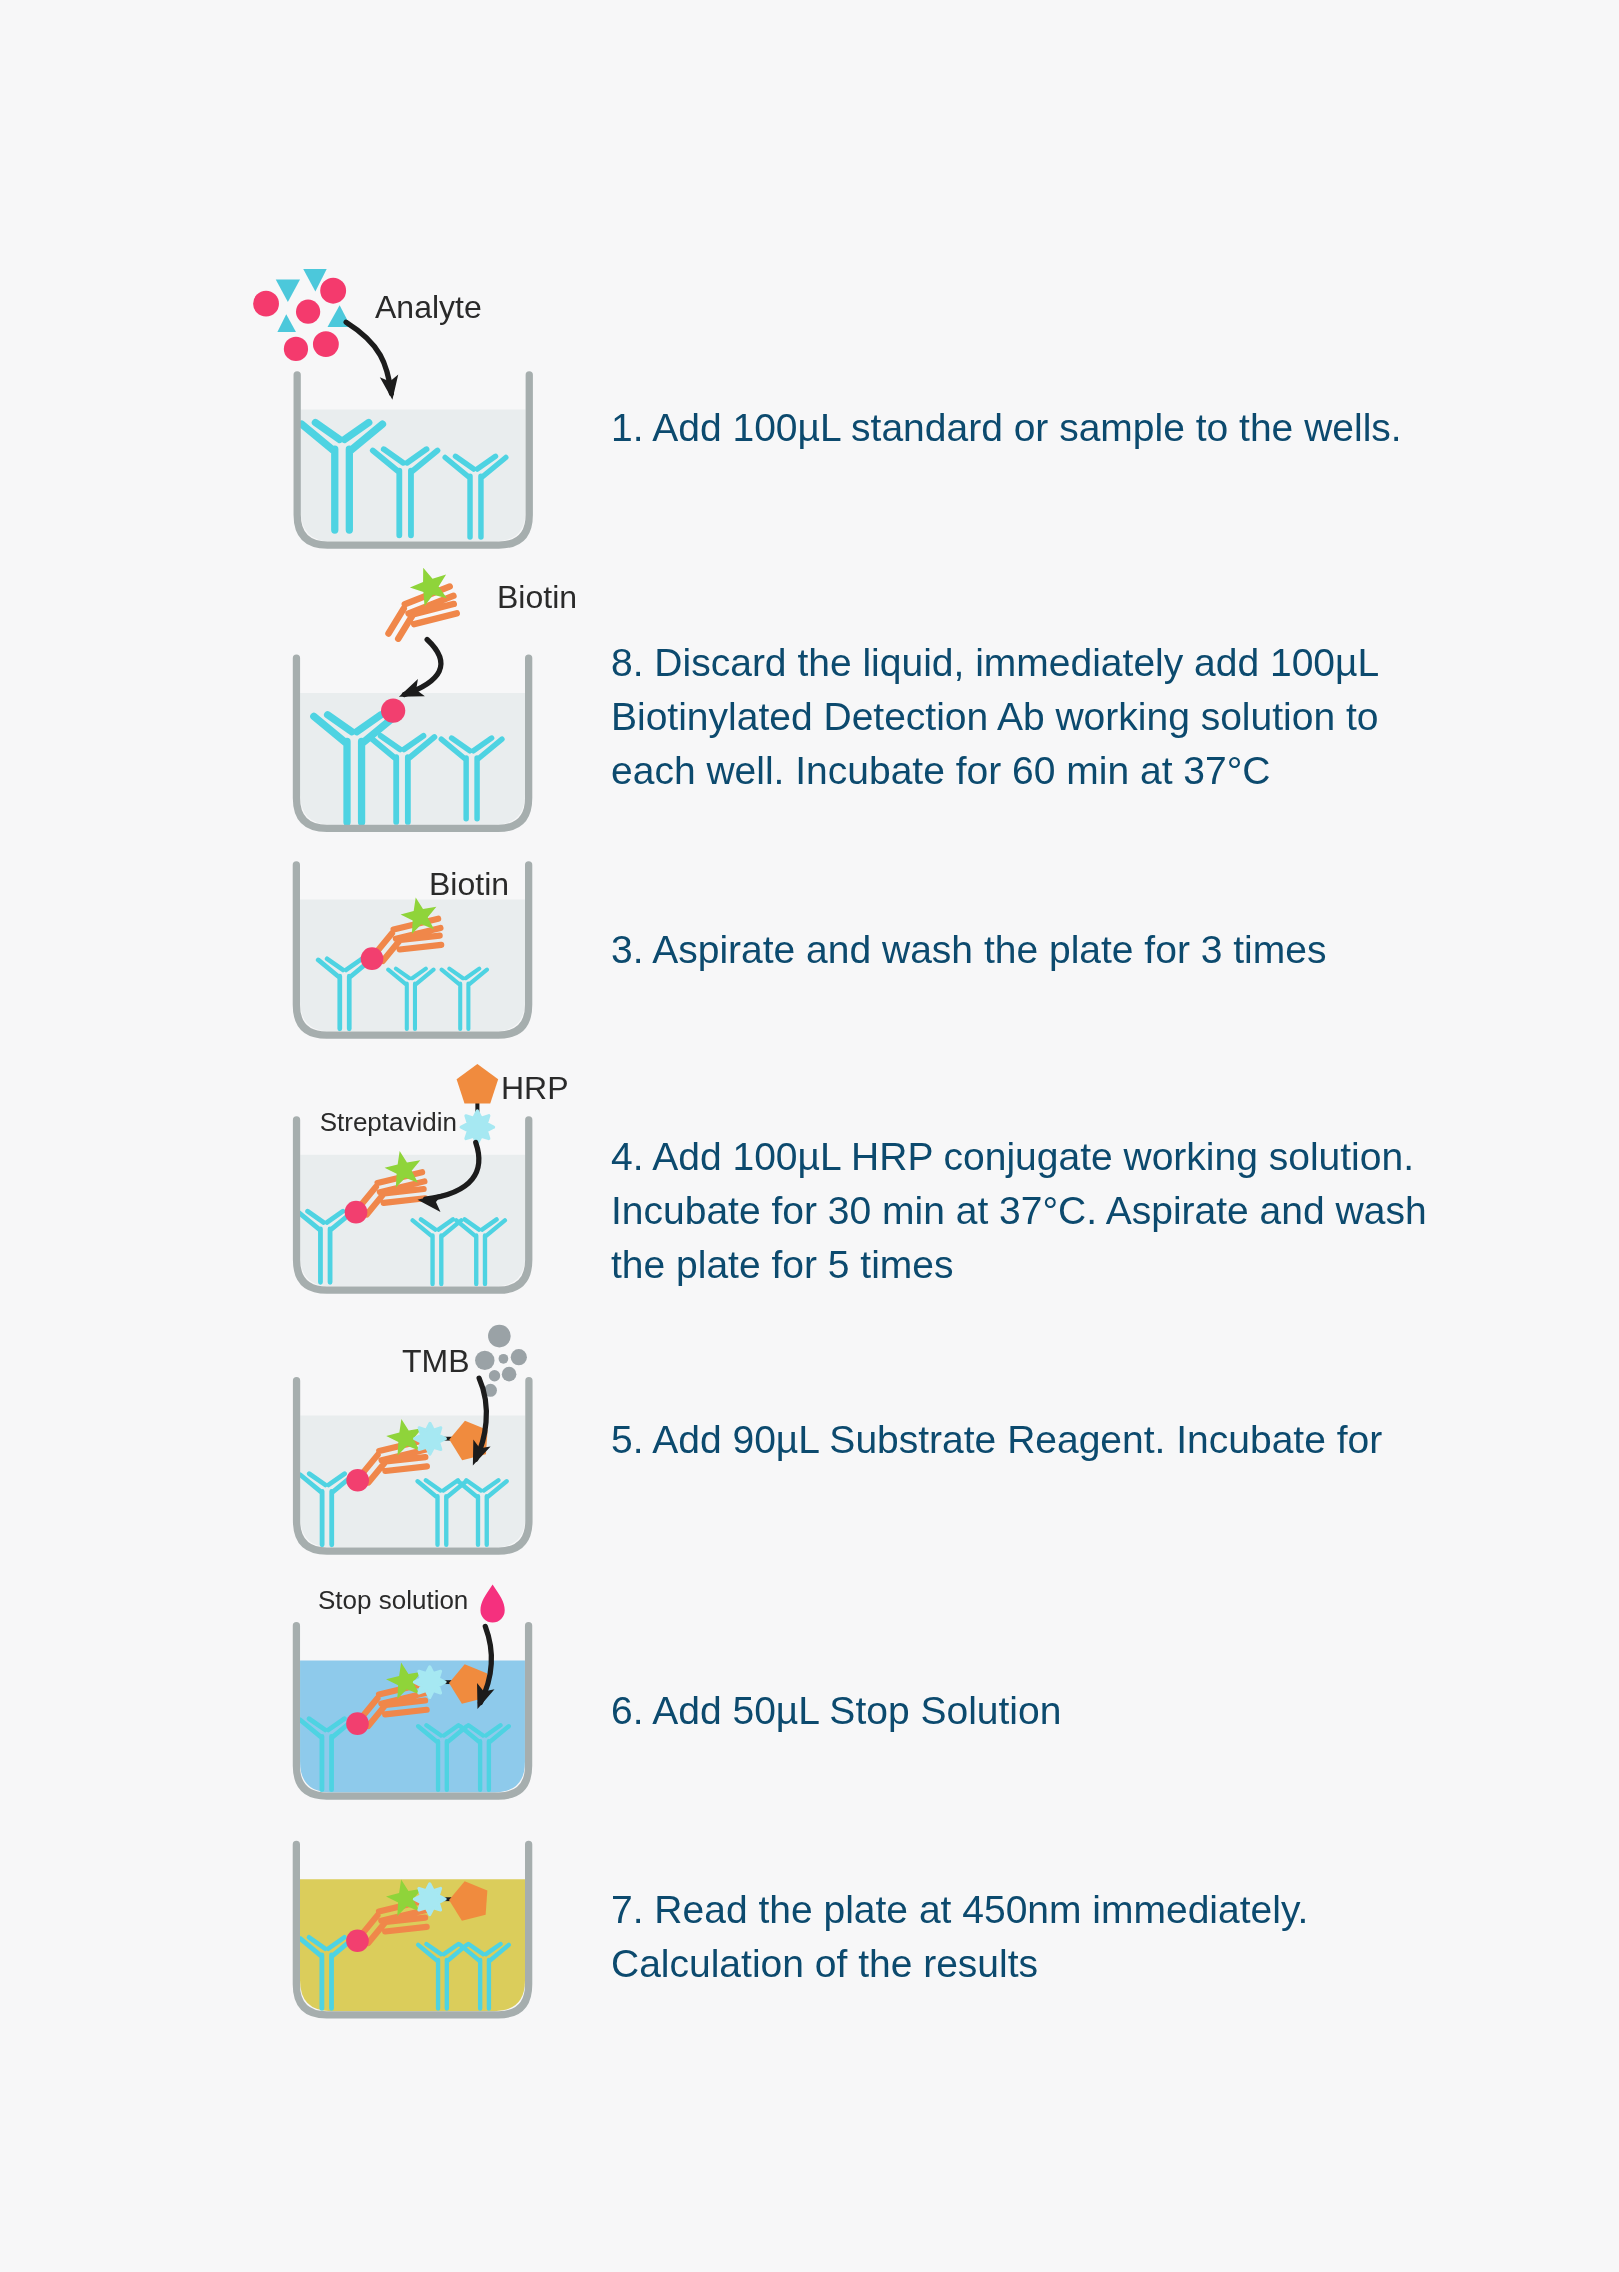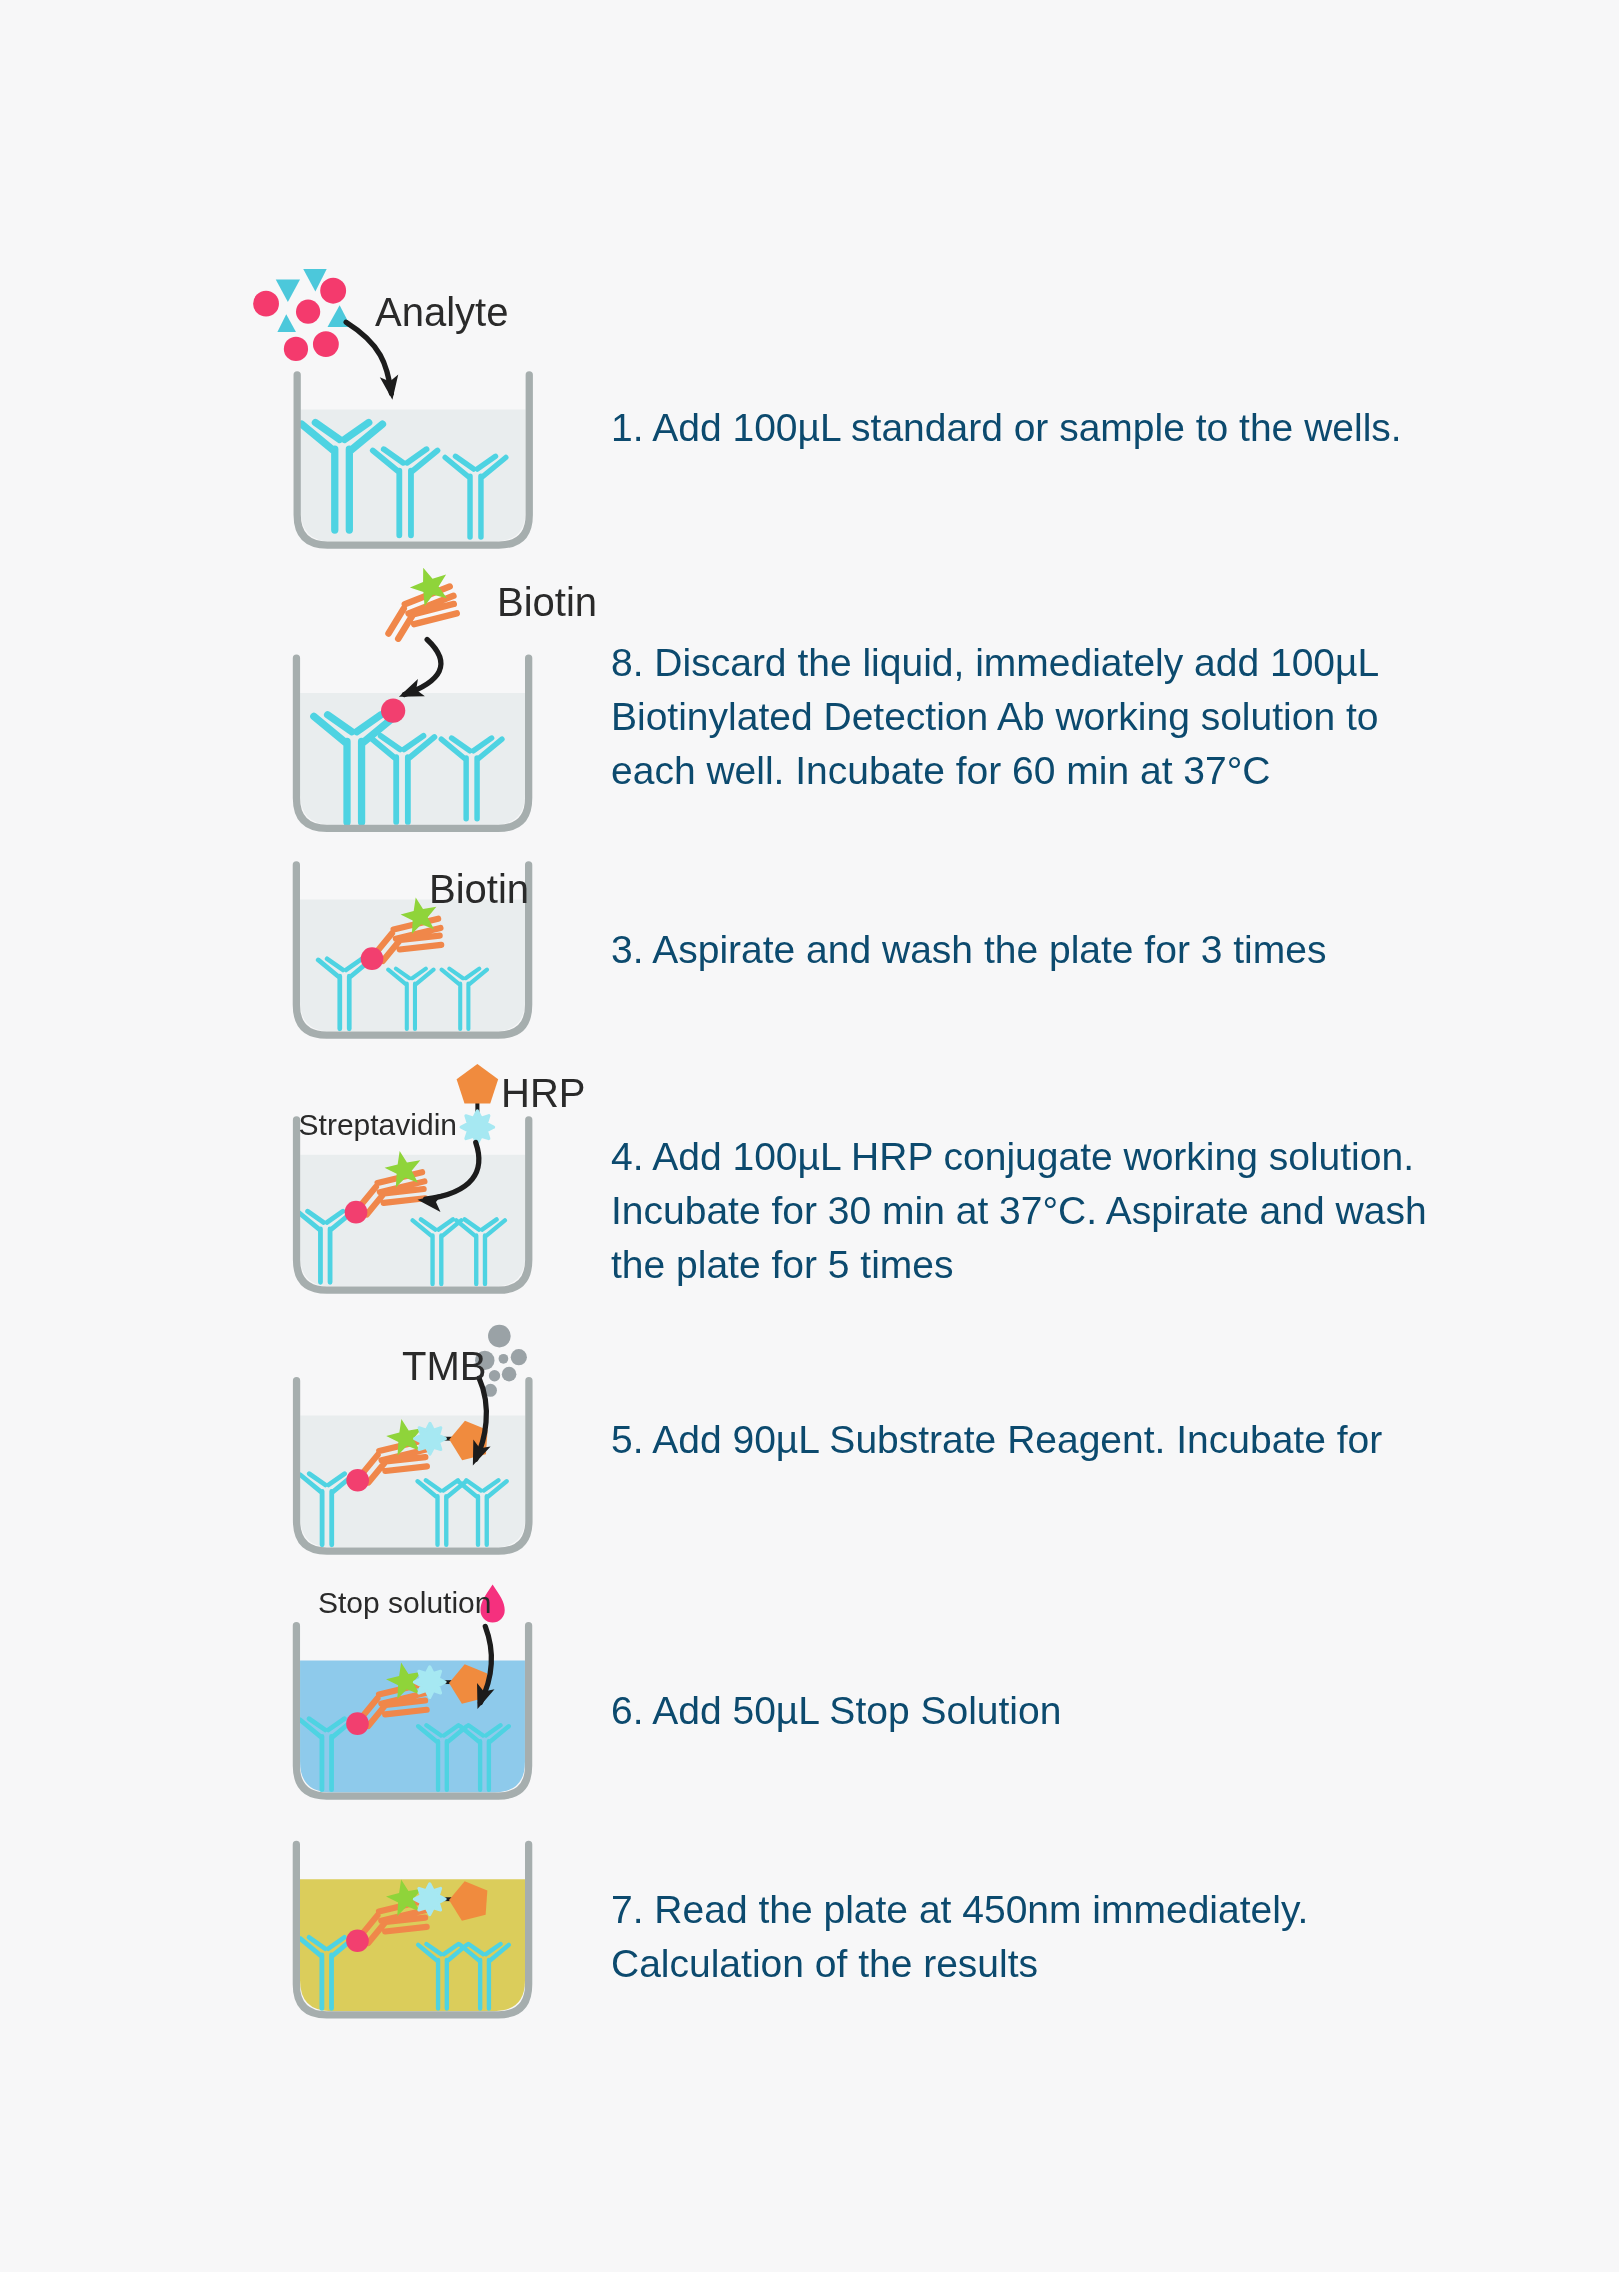--- a/index.html
+++ b/index.html
@@ -4,24 +4,24 @@
 <style>
   html,body{margin:0;padding:0;}
   body{
     width:1620px;height:2273px;position:relative;
     background:#f7f7f8;
     font-family:"Liberation Sans", sans-serif;
     color:#2b2b2b;overflow:hidden;
   }
   .illus{position:absolute;}
   .label{
-    position:absolute;font-size:40px;color:#2a2a2a;
+    position:absolute;font-size:32px;color:#2a2a2a;
     white-space:nowrap;line-height:1.1;
   }
-  .label.small{font-size:30px;}
+  .label.small{font-size:26px;}
   .steptext{
     position:absolute;left:611px;width:972px;
     font-size:39px;line-height:54px;color:#0c4a6e;
   }
   svg{display:block;overflow:visible;}
 </style>
 </head>
 <body>
 
 <svg width="0" height="0" style="position:absolute" aria-hidden="true">

